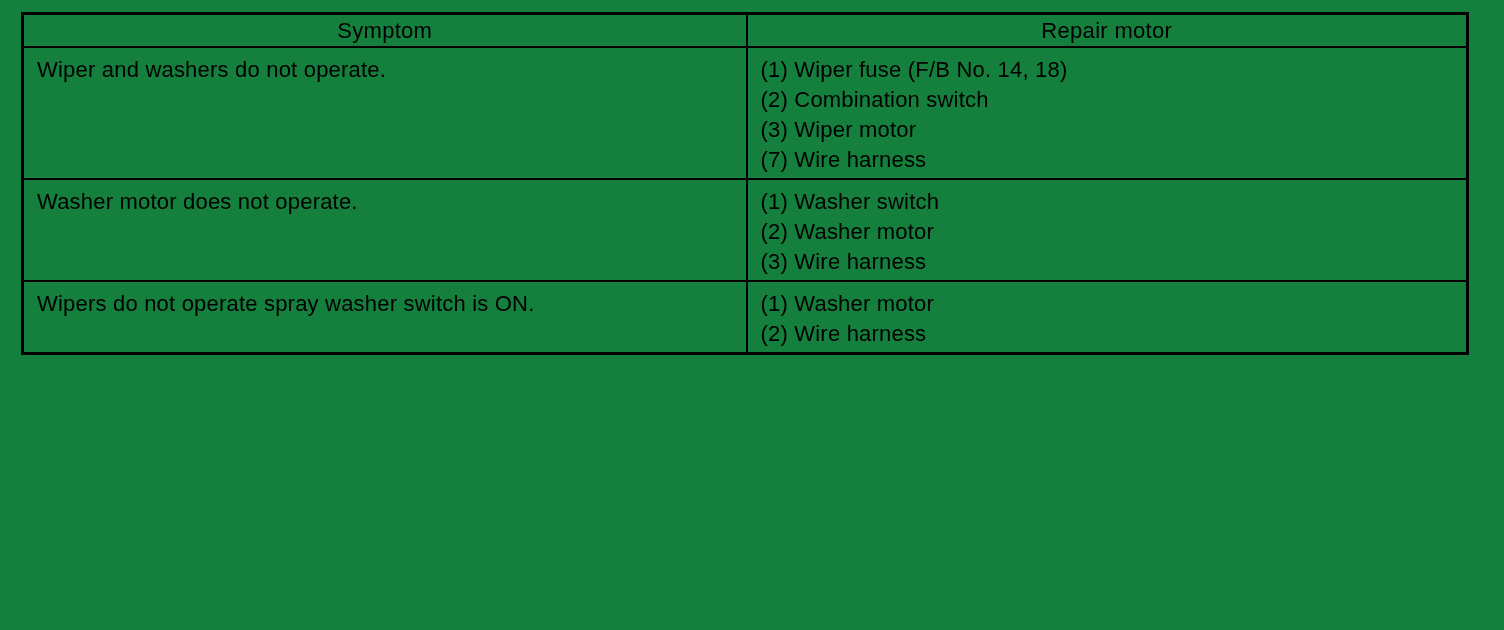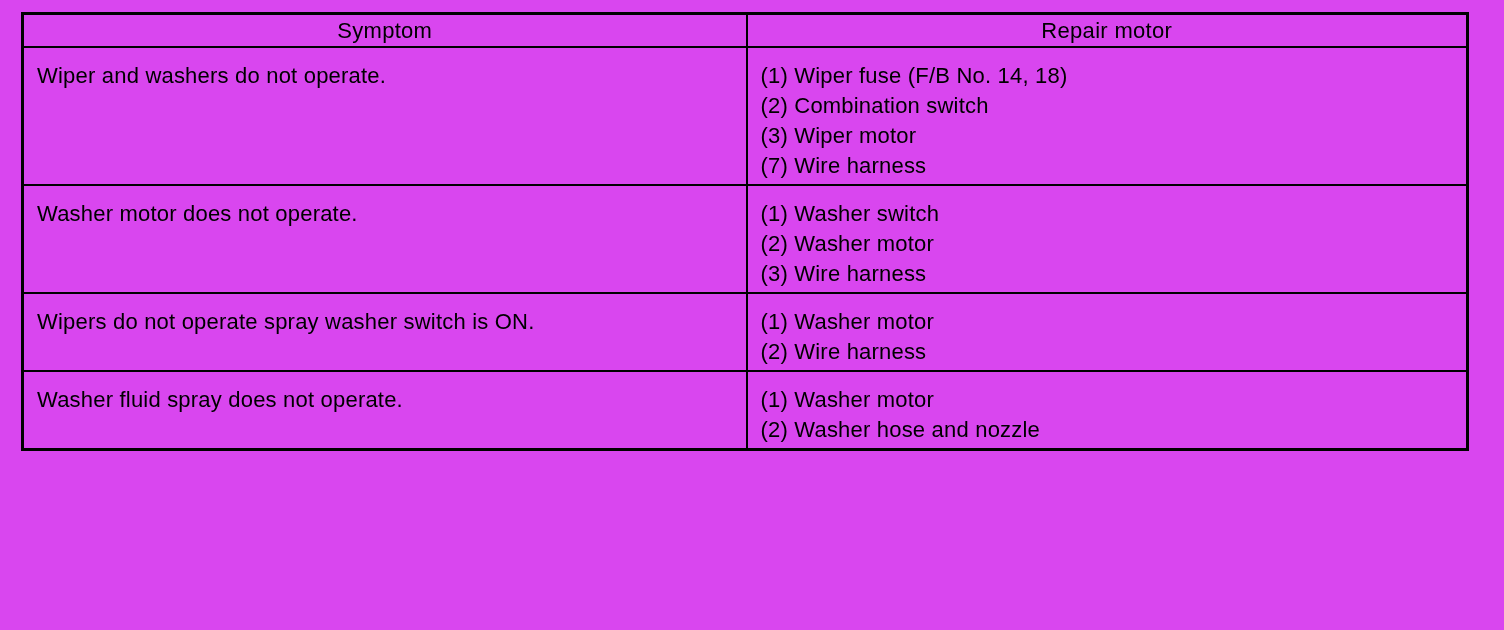--- a/index.html
+++ b/index.html
@@ -9,21 +9,21 @@
     width: 1504px;
     height: 630px;
     font-family: "Liberation Sans", sans-serif;
     color: #000;
     -webkit-font-smoothing: antialiased;
   }
   .page {
     position: relative;
     width: 1504px;
     height: 630px;
-    background: #d946ef;
+    background: #15803d;
     overflow: hidden;
   }
   table.trouble-table {
     position: absolute;
     left: 21px;
     top: 12px;
     width: 1445px;
     border-collapse: collapse;
     table-layout: fixed;
     border: 3px solid #000;
@@ -39,21 +39,21 @@
     font-weight: 400;
     text-align: center;
     vertical-align: middle;
     padding: 0;
     letter-spacing: 0.3px;
   }
   td {
     vertical-align: top;
     font-size: 22px;
     line-height: 30px;
-    padding: 13px 10px 3px 13px;
+    padding: 7px 10px 3px 13px;
     letter-spacing: 0.2px;
   }
   .repair-line {
     white-space: nowrap;
   }
 </style>
 </head>
 <body>
 
 <div class="page">
@@ -98,26 +98,15 @@
     <td>
       <span>Wipers do not operate spray washer switch is ON.</span>
     </td>
     <td>
       <div>
               <div class="repair-line">(1) Washer motor</div>
               <div class="repair-line">(2) Wire harness</div>
             </div>
     </td>
   </tr>
-        <tr>
-    <td>
-      <span>Washer fluid spray does not operate.</span>
-    </td>
-    <td>
-      <div>
-              <div class="repair-line">(1) Washer motor</div>
-              <div class="repair-line">(2) Washer hose and nozzle</div>
-            </div>
-    </td>
-  </tr>
       </tbody>
   </table>
 </div>
 
 </body></html>

